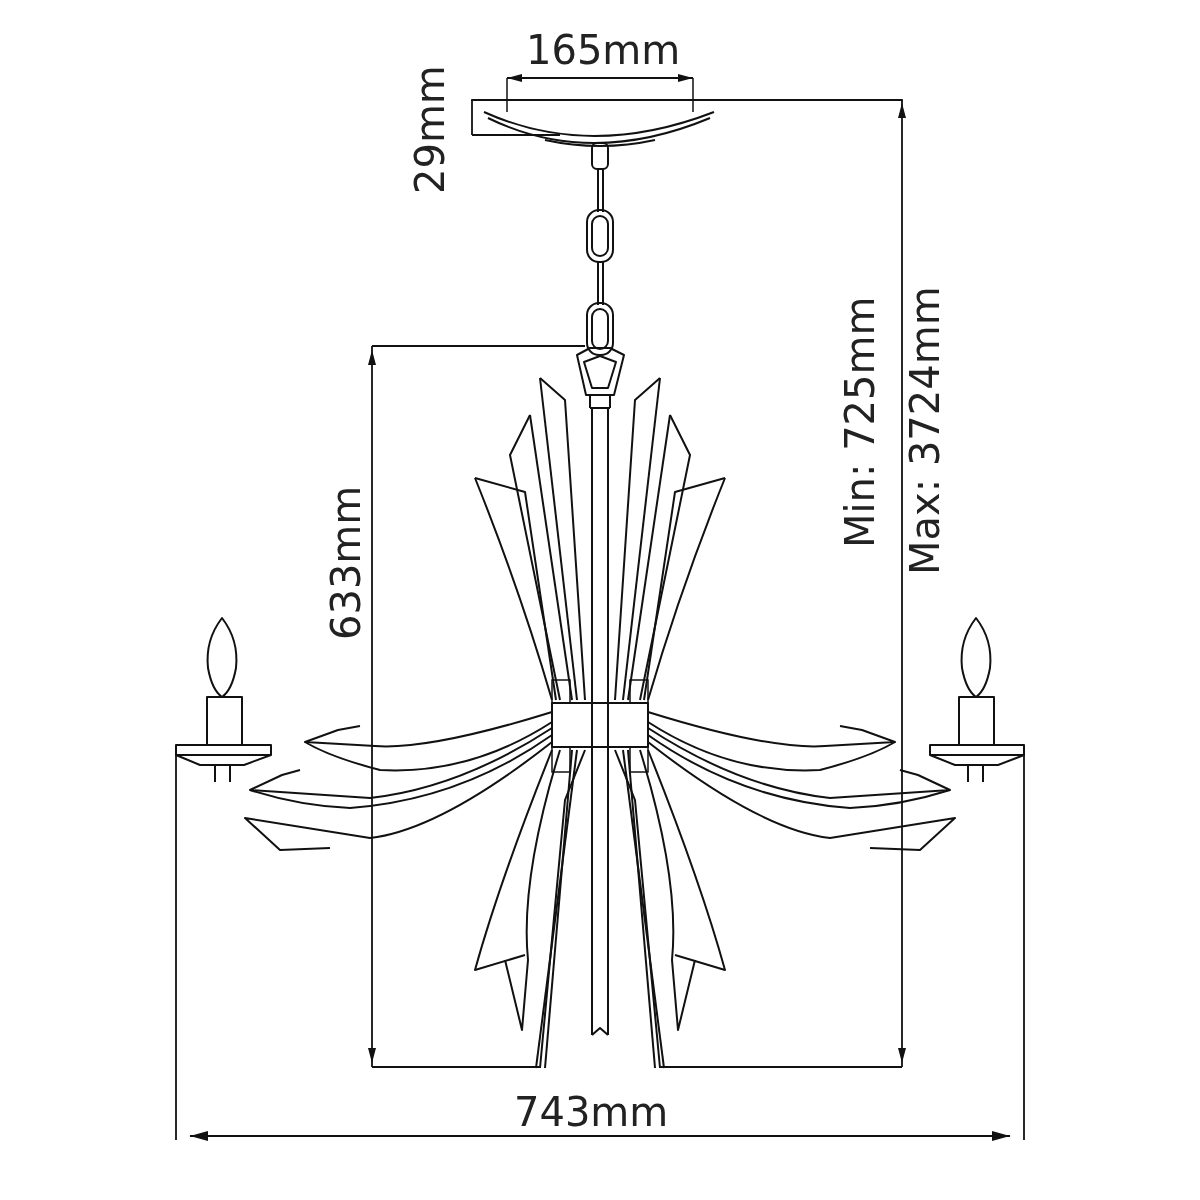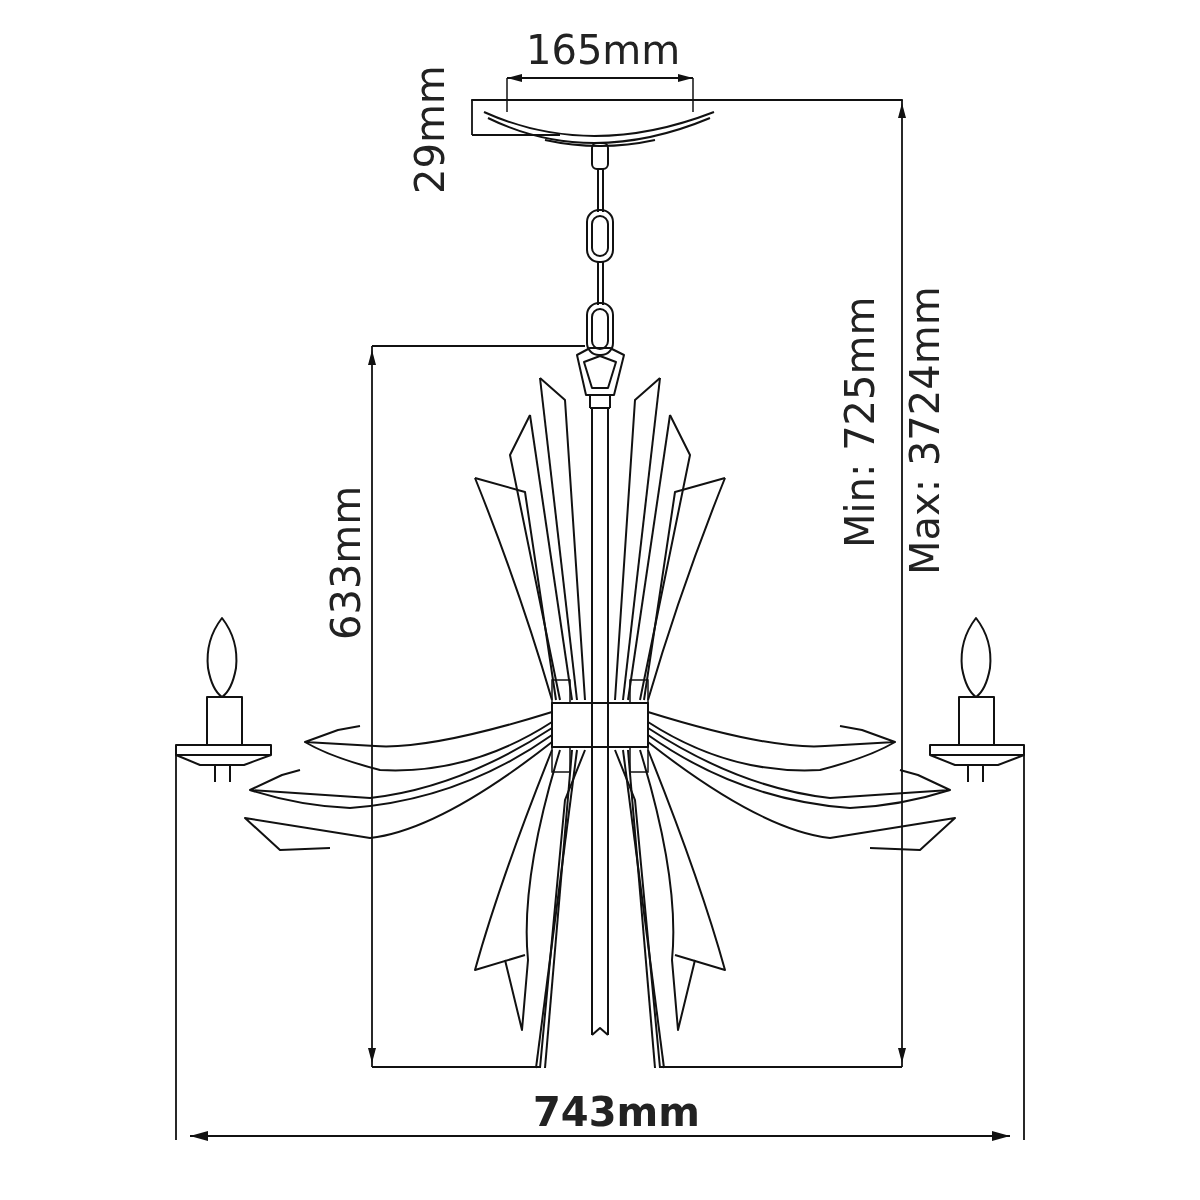--- a/index.html
+++ b/index.html
@@ -12,21 +12,21 @@
       color: #222222;
       white-space: nowrap;
       line-height: 1;
     }
     .rot { transform-origin: 0 0; transform: rotate(-90deg); }
     #lbl-width-top { left: 526px; top: 30px; }
     #lbl-height-canopy { left: 410px; top: 194px; }
     #lbl-height-body { left: 326px; top: 640px; }
     #lbl-min { left: 840px; top: 548px; }
     #lbl-max { left: 905px; top: 575px; }
-    #lbl-width-total { left: 533px; top: 1092px; font-weight: bold; }
+    #lbl-width-total { left: 514px; top: 1092px; }
     .ln { fill: none; stroke: #111; stroke-width: 2; stroke-linejoin: round; }
     .ln-thin { fill: none; stroke: #111; stroke-width: 1.5; }
     .dimln { fill: none; stroke: #111; stroke-width: 1.8; }
     .arrow { fill: #111; }
   </style>
 </head>
 <body>
 
 <svg id="drawing" viewBox="0 0 1200 1200" xmlns="http://www.w3.org/2000/svg">
 

